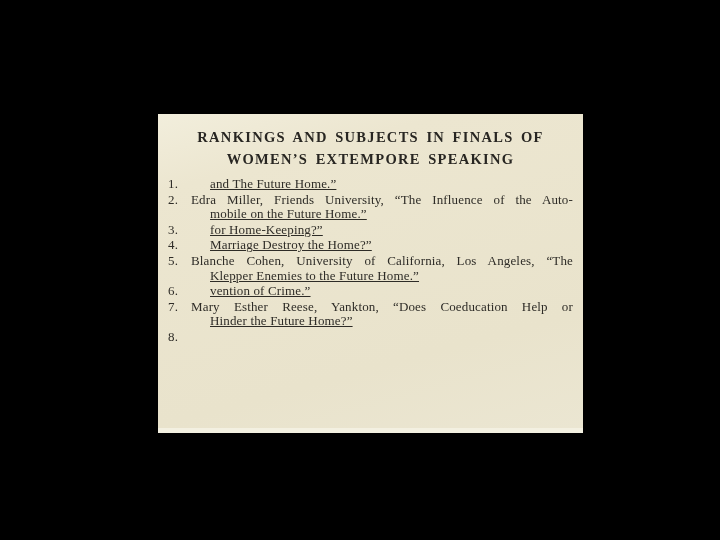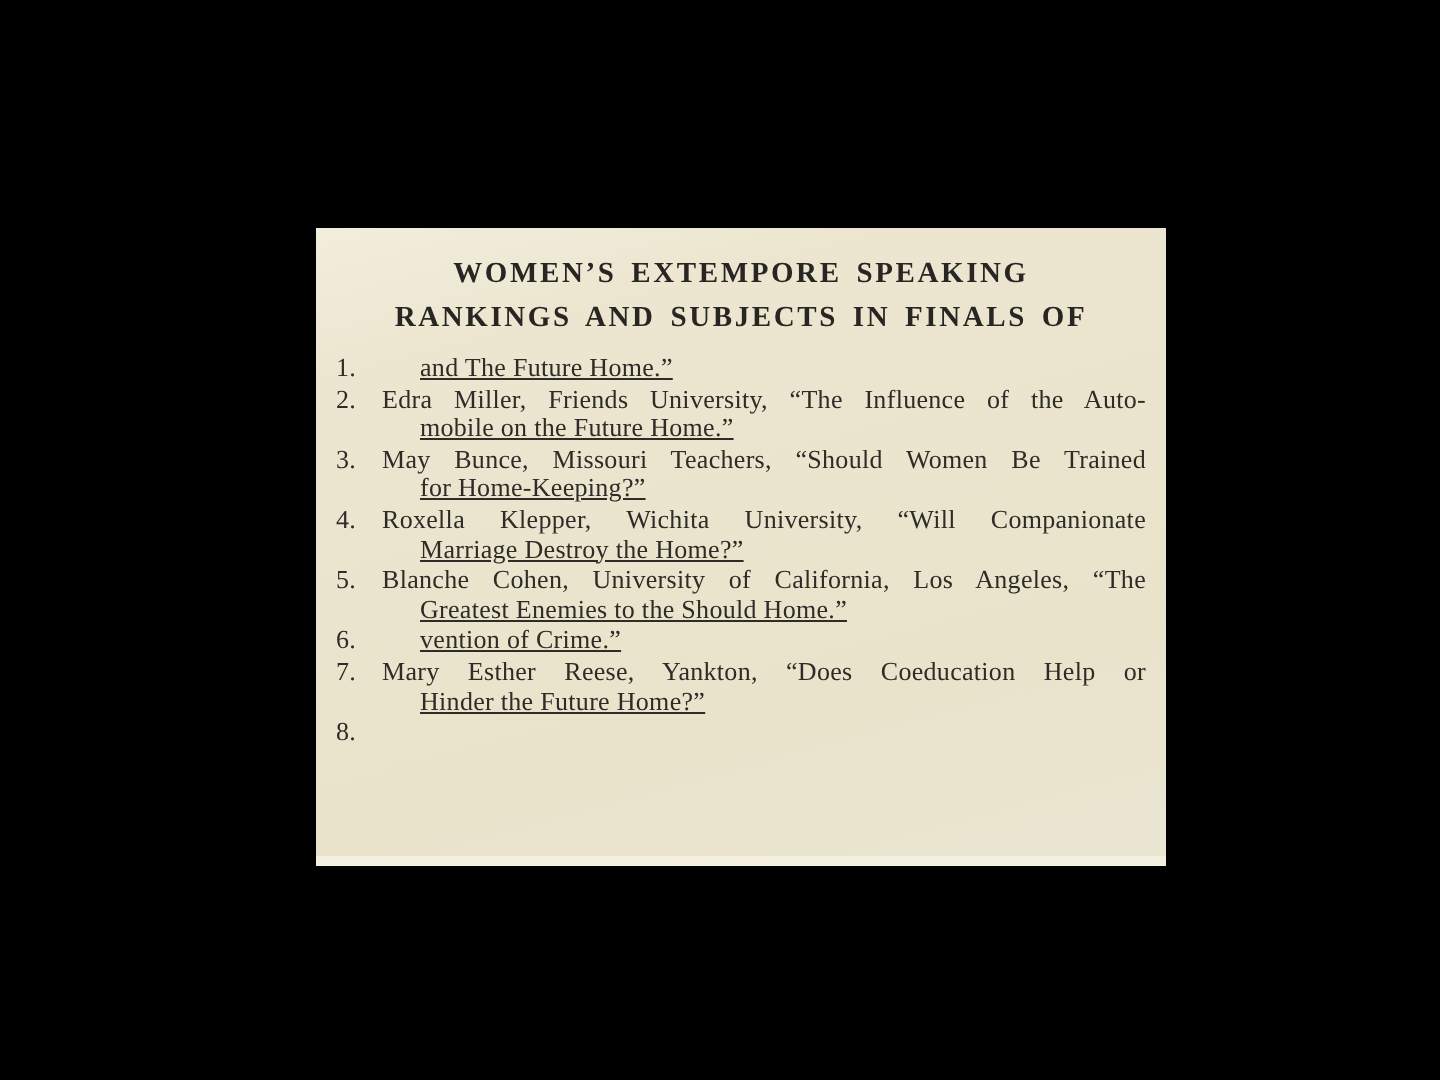--- a/index.html
+++ b/index.html
@@ -75,22 +75,22 @@
     padding-left: 19px;
     text-decoration: underline;
   }
 </style>
 </head>
 <body>
 
 <div class="paper">
 
   <div class="titles">
+    <span class="title-line">RANKINGS AND SUBJECTS IN FINALS OF</span>
     <span class="title-line">WOMEN’S EXTEMPORE SPEAKING</span>
-    <span class="title-line">RANKINGS AND SUBJECTS IN FINALS OF</span>
   </div>
 
   <div class="rank-list">
 
     <div class="item">
       <span class="num">1.</span>
       <span class="itext">
         <span class="l2">and The Future Home.”</span>
       </span>
     </div>
@@ -99,38 +99,36 @@
       <span class="num">2.</span>
       <span class="itext">
         <span class="l1">Edra Miller, Friends University, “The Influence of the Auto-</span>
         <span class="l2">mobile on the Future Home.”</span>
       </span>
     </div>
 
     <div class="item">
       <span class="num">3.</span>
       <span class="itext">
-        <span class="l1">May Bunce, Missouri Teachers, “Should Women Be Trained</span>
         <span class="l2">for Home-Keeping?”</span>
       </span>
     </div>
 
     <div class="item">
       <span class="num">4.</span>
       <span class="itext">
-        <span class="l1">Roxella Klepper, Wichita University, “Will Companionate</span>
         <span class="l2">Marriage Destroy the Home?”</span>
       </span>
     </div>
 
     <div class="item">
       <span class="num">5.</span>
       <span class="itext">
         <span class="l1">Blanche Cohen, University of California, Los Angeles, “The</span>
-        <span class="l2">Greatest Enemies to the Should Home.”</span>
+        <span class="l2">Klepper Enemies to the Future Home.”</span>
       </span>
     </div>
 
     <div class="item">
       <span class="num">6.</span>
       <span class="itext">
         <span class="l2">vention of Crime.”</span>
       </span>
     </div>
 

